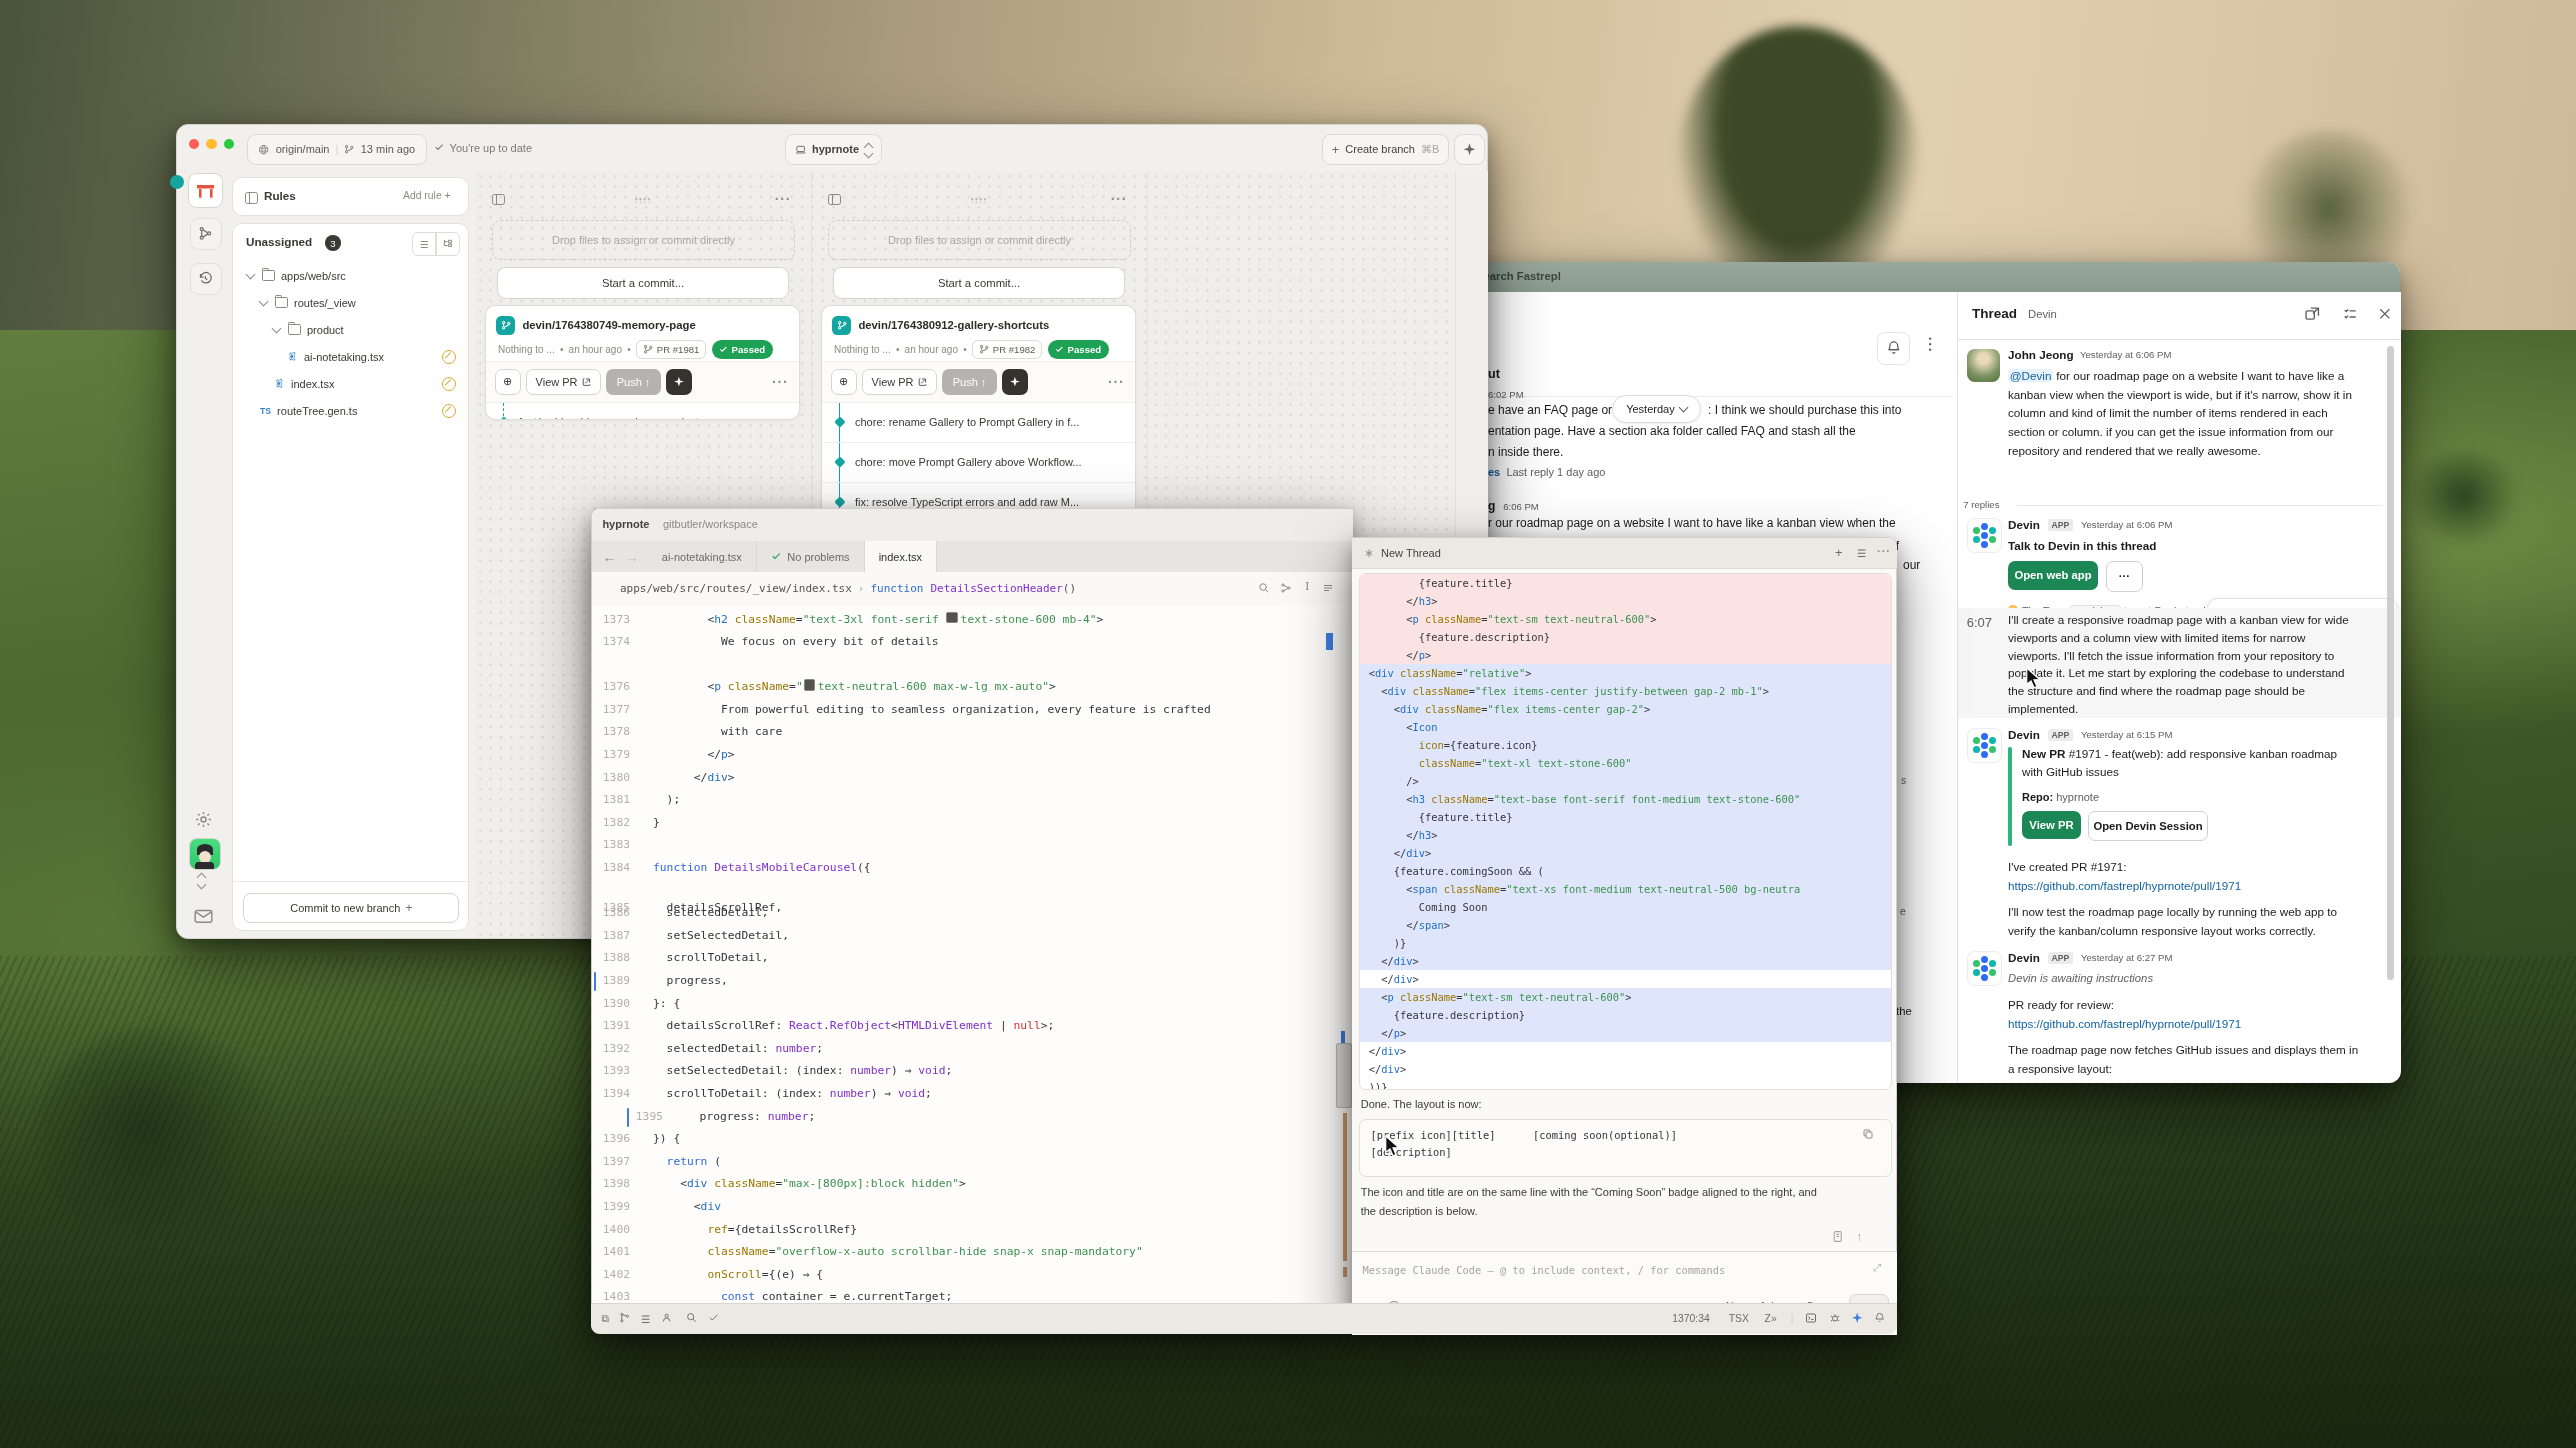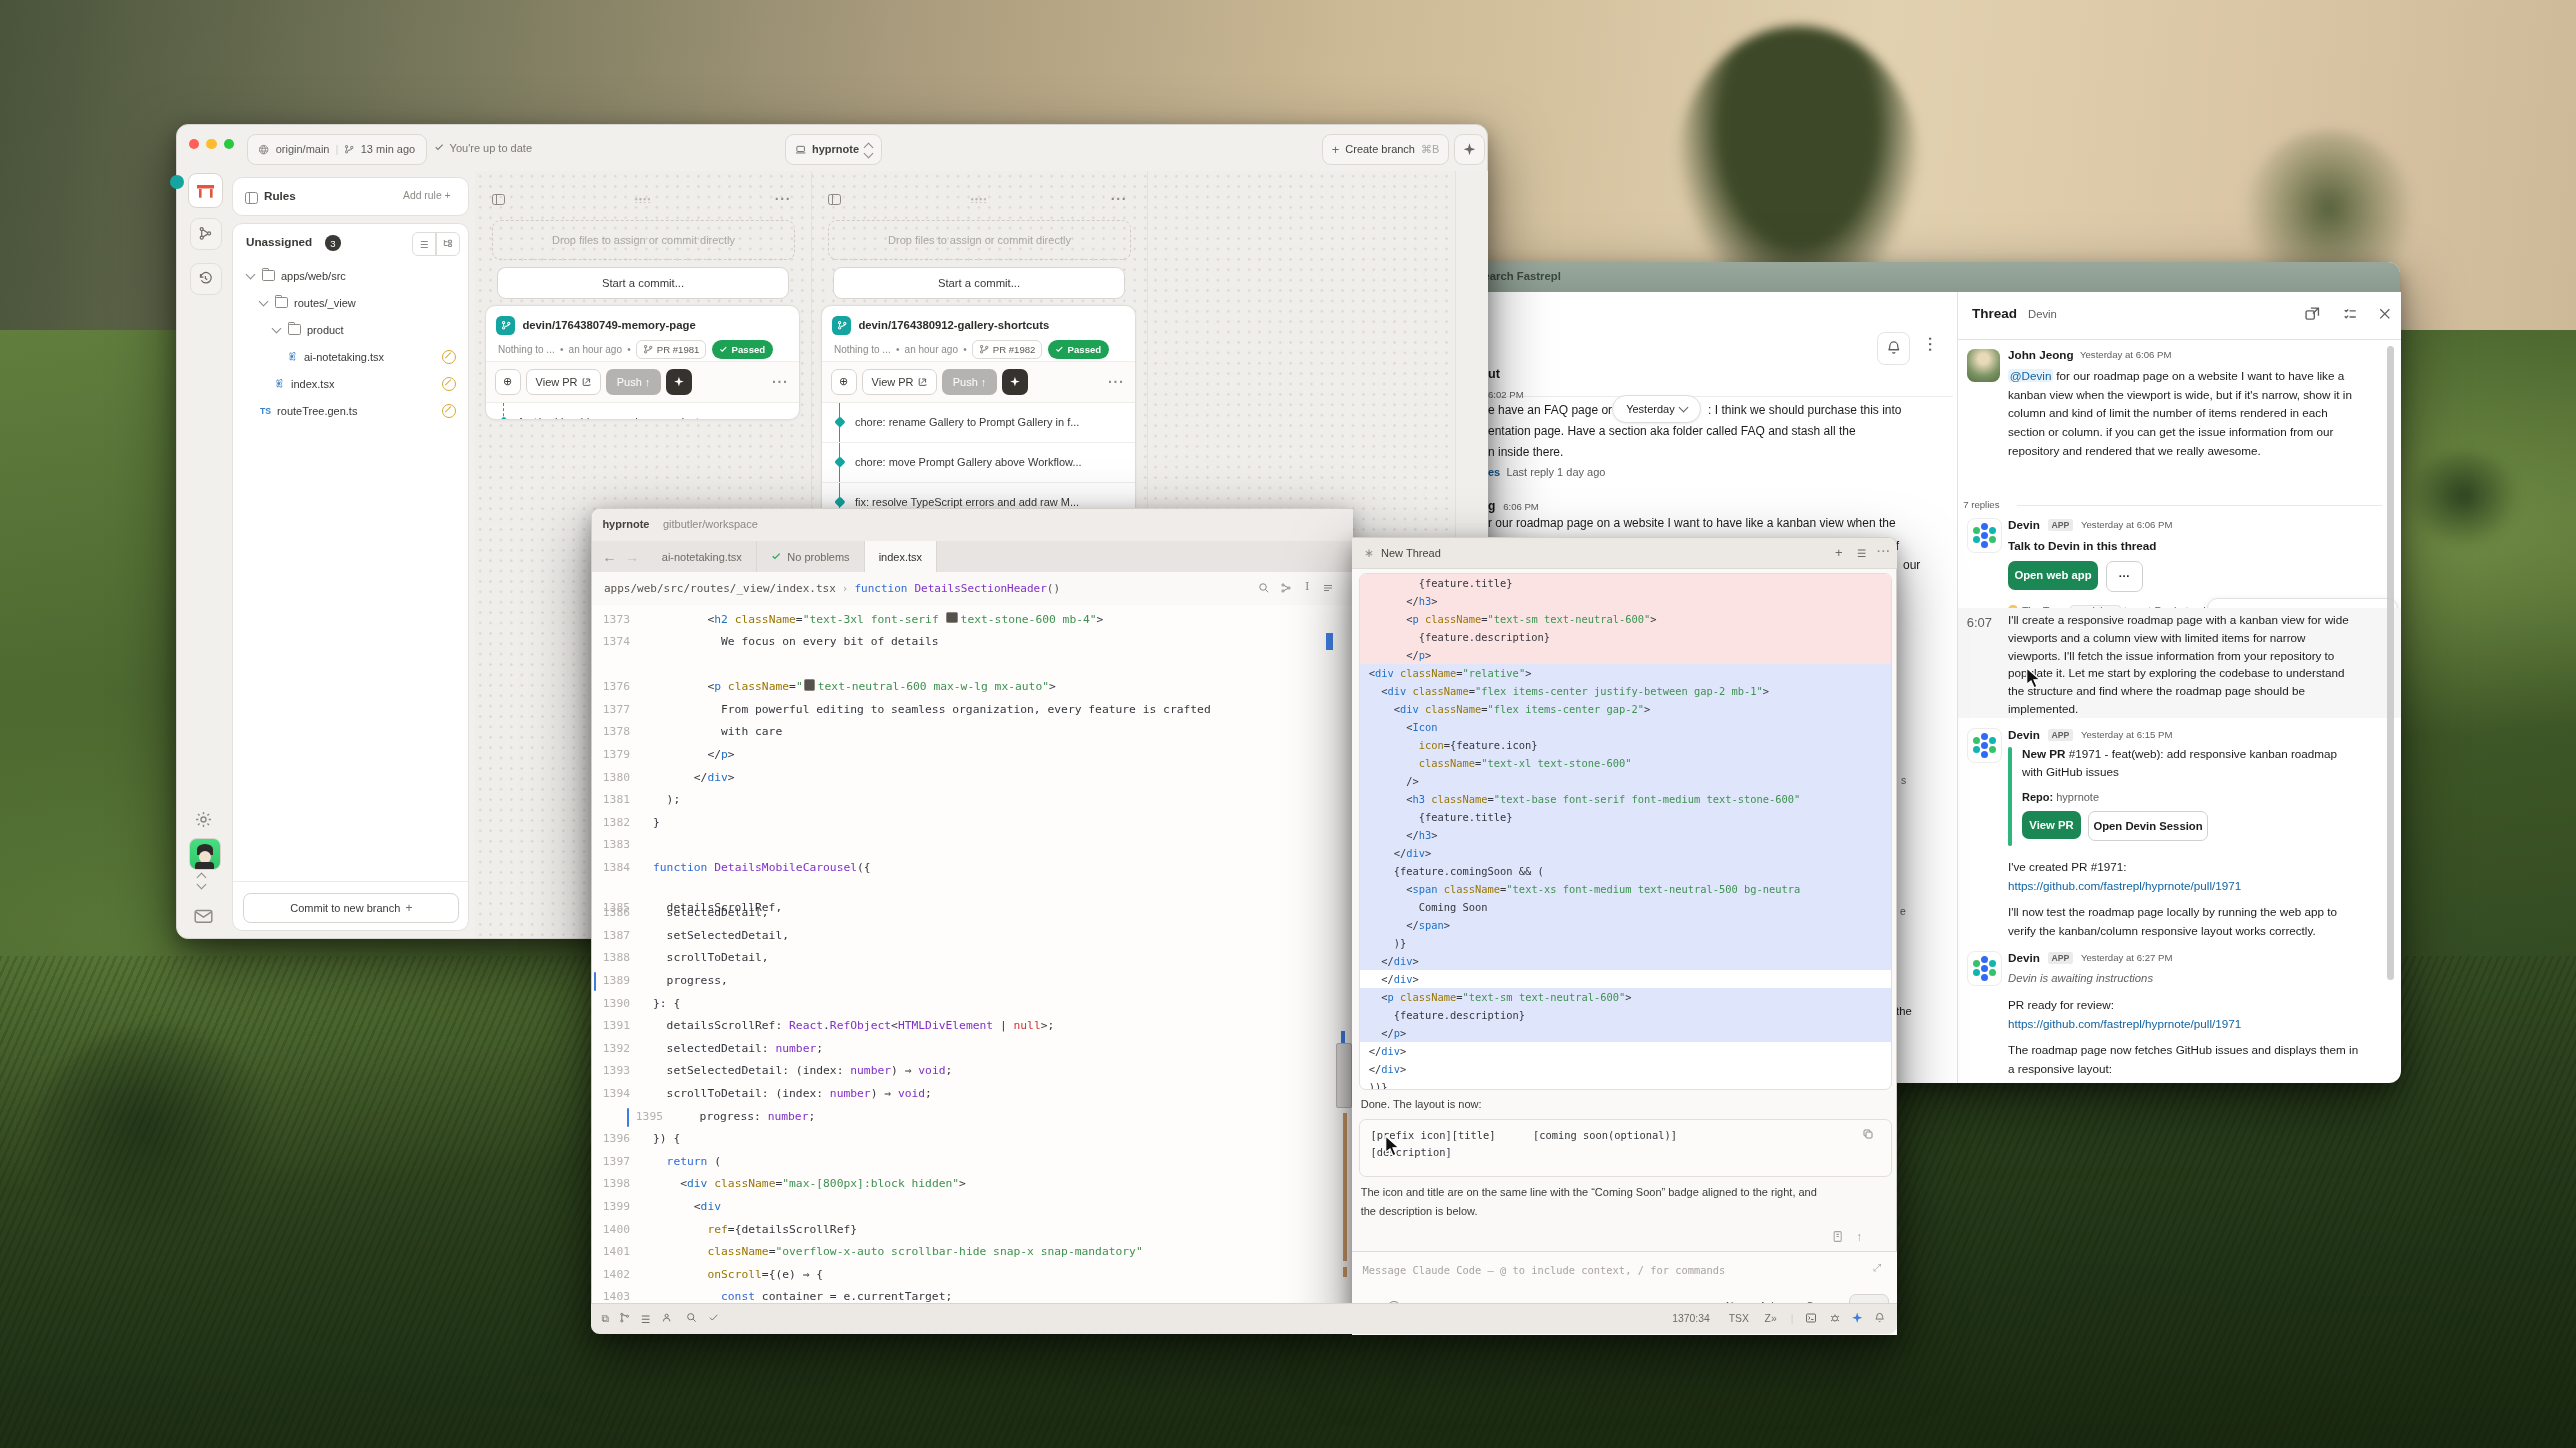--- a/index.html
+++ b/index.html
@@ -575,21 +575,21 @@
           <svg width="10.4" height="10.4" viewBox="0 0 24 24" fill="none" stroke="#2da160" stroke-width="3">
             <path d="M4 12l5 5L20 6"></path>
           </svg>
           <span>No problems</span>
         </span>
       <span class="tab active">
           <span>index.tsx</span>
         </span>
     </div>
     <div id="zed-crumb" class="abs">
-      <span style="padding-left:12px;text-align:right;">apps/web/src/routes/_view/index.tsx</span>
+      <span style="padding-left:28px;text-align:right;">apps/web/src/routes/_view/index.tsx</span>
       <span style="padding:0 6px;color:#a8a5a1;">›</span>
       <span style="color:#2f6bd8;">function</span>
       <span style="color:#8030c9;padding-left:7px;">DetailsSectionHeader</span>
       <span>()</span>
       <span class="abs" style="left:666px;top:9.6px;"><svg width="12" height="12" viewBox="0 0 24 24" fill="none" stroke="#8d8a86" stroke-width="2">
             <circle cx="10" cy="10" r="6.5"></circle>
             <path d="M15 15l5.5 5.5"></path>
           </svg></span>
       <span class="abs" style="left:688px;top:9.6px;"><svg width="12" height="12" viewBox="0 0 24 24" fill="none" stroke="#8d8a86" stroke-width="2">
             <circle cx="6" cy="6" r="2.2"></circle>

